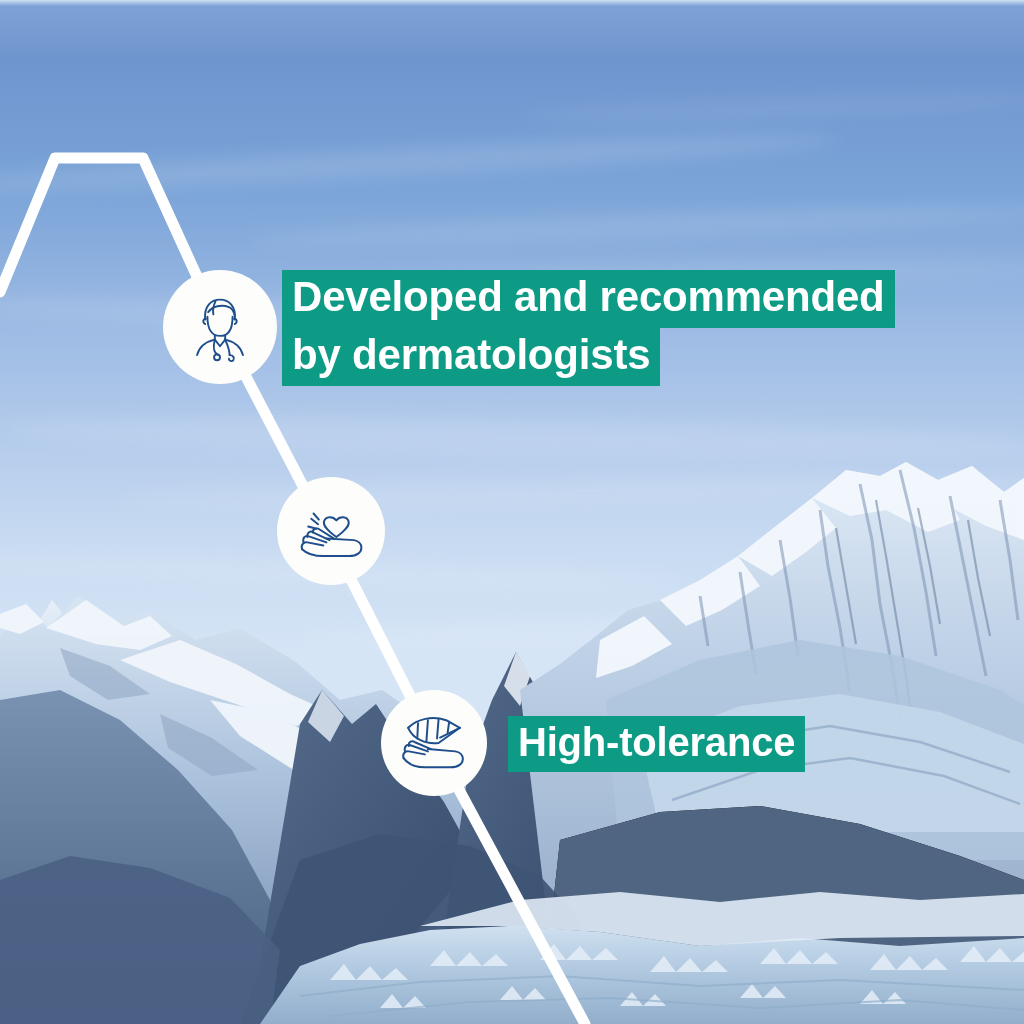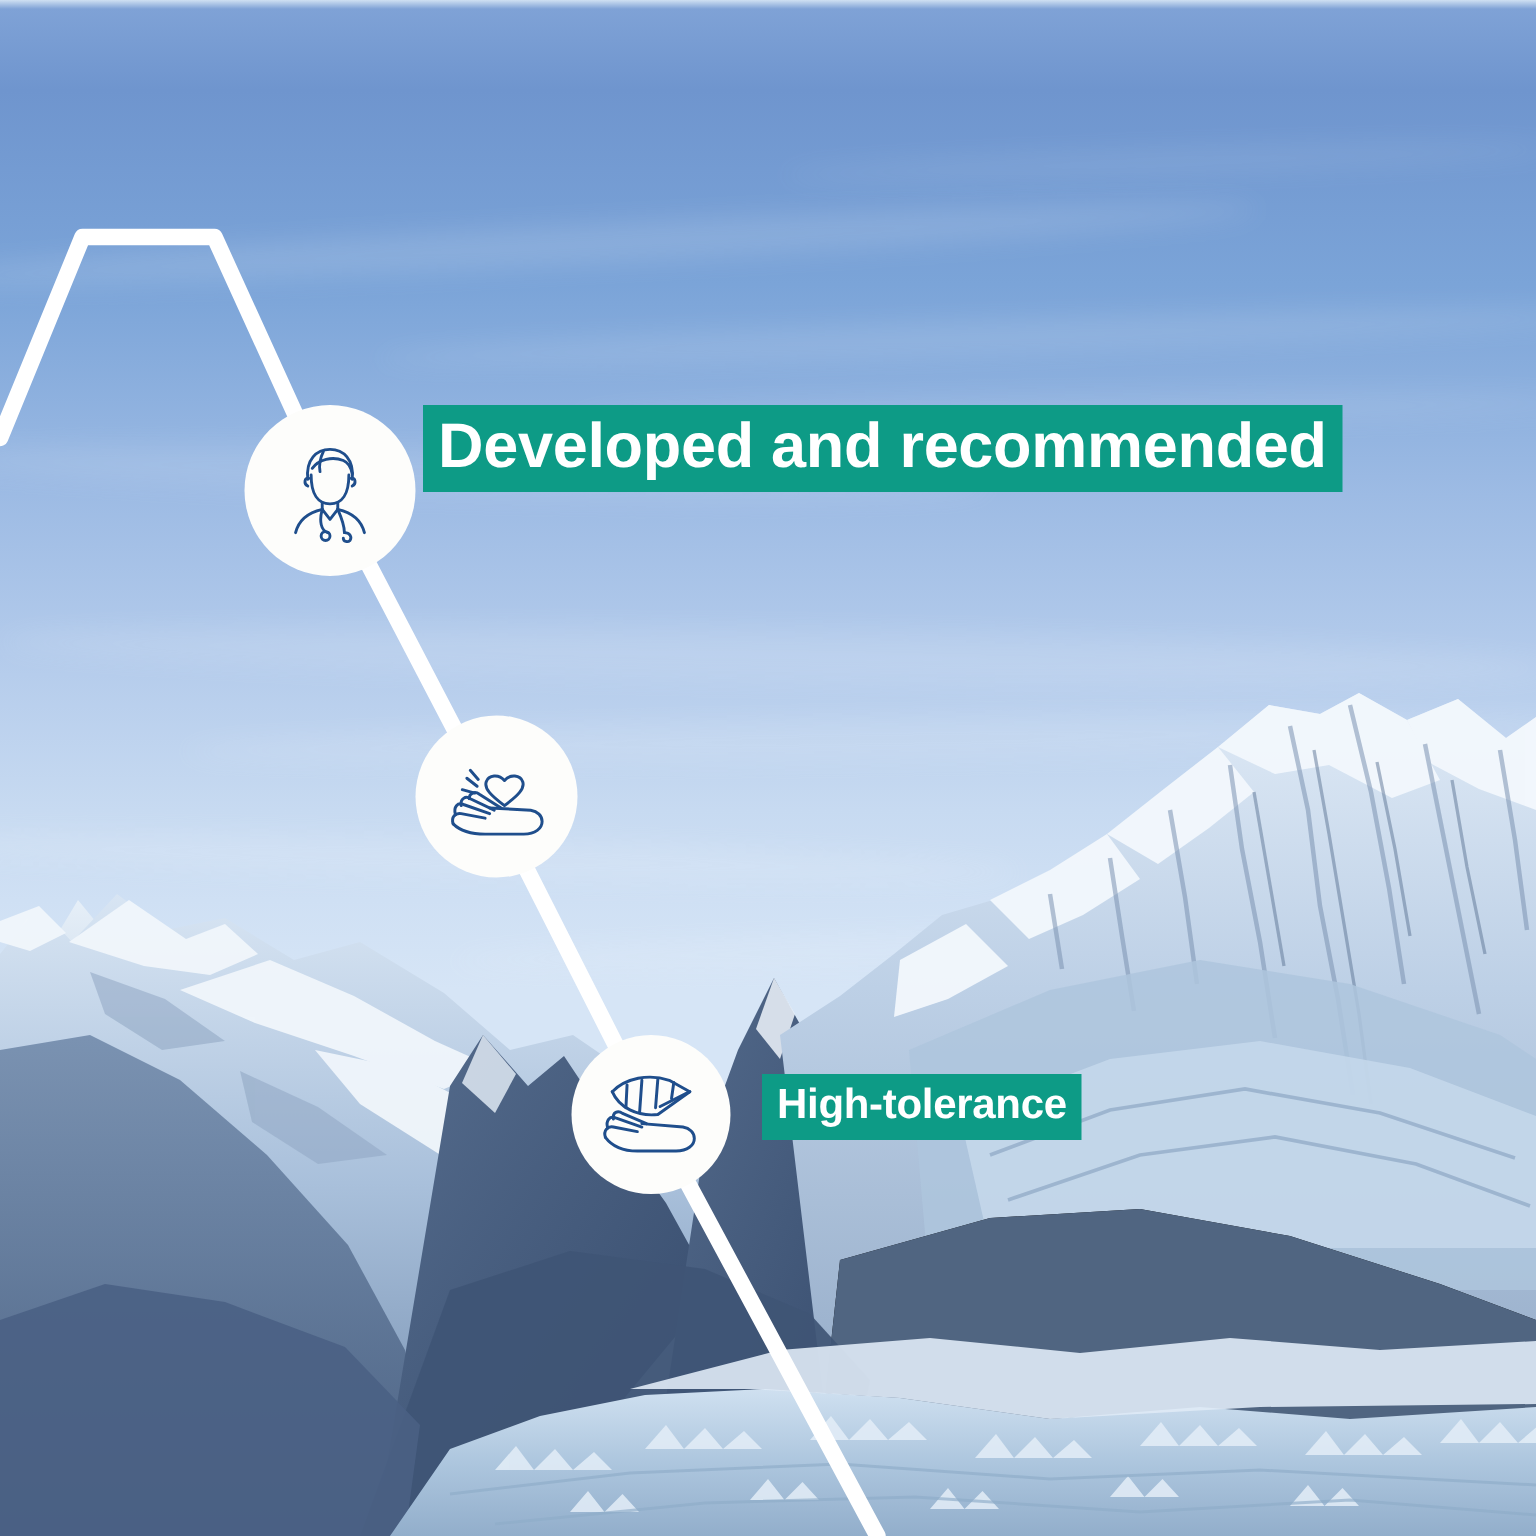--- a/index.html
+++ b/index.html
@@ -64,21 +64,21 @@
   }
   .banner .ln{
     display:inline-block;
     background:#0d9b86;
     padding:6px 10px 10px 10px;
     white-space:nowrap;
   }
 
   #banner-1{left:282px;top:270px;font-size:42px;}
   #banner-2{left:398px;top:500px;font-size:40px;}
-  #banner-3{left:508px;top:716px;font-size:28px;}
+  #banner-3{left:508px;top:716px;font-size:40px;}
 </style>
 </head>
 <body>
 
 <div id="stage">
 
   <div class="sky"></div>
   <div class="wisp w1"></div>
   <div class="wisp w9"></div>
   <div class="wisp w2"></div>
@@ -286,20 +286,21 @@
         <path d="M12,62 C10,55 14,51 19,53 L42,61"></path>
         <path d="M17,54 C16,48 21,46 25,49 L46,58"></path>
         <path d="M10,70 C16,78 26,82 38,82 L72,82 C82,82 88,77 88,71
                  C88,66 84,62 78,61 L42,58"></path>
       </svg>
     </span>
   </div>
 
   <div class="banner" id="banner-1">
     <div><span class="ln">Developed and recommended</span></div>
+    <div><span class="ln">by dermatologists</span></div>
   </div>
 
 
   <div class="banner" id="banner-3">
     <div><span class="ln">High-tolerance</span></div>
   </div>
 
 </div>
 
 </body></html>

